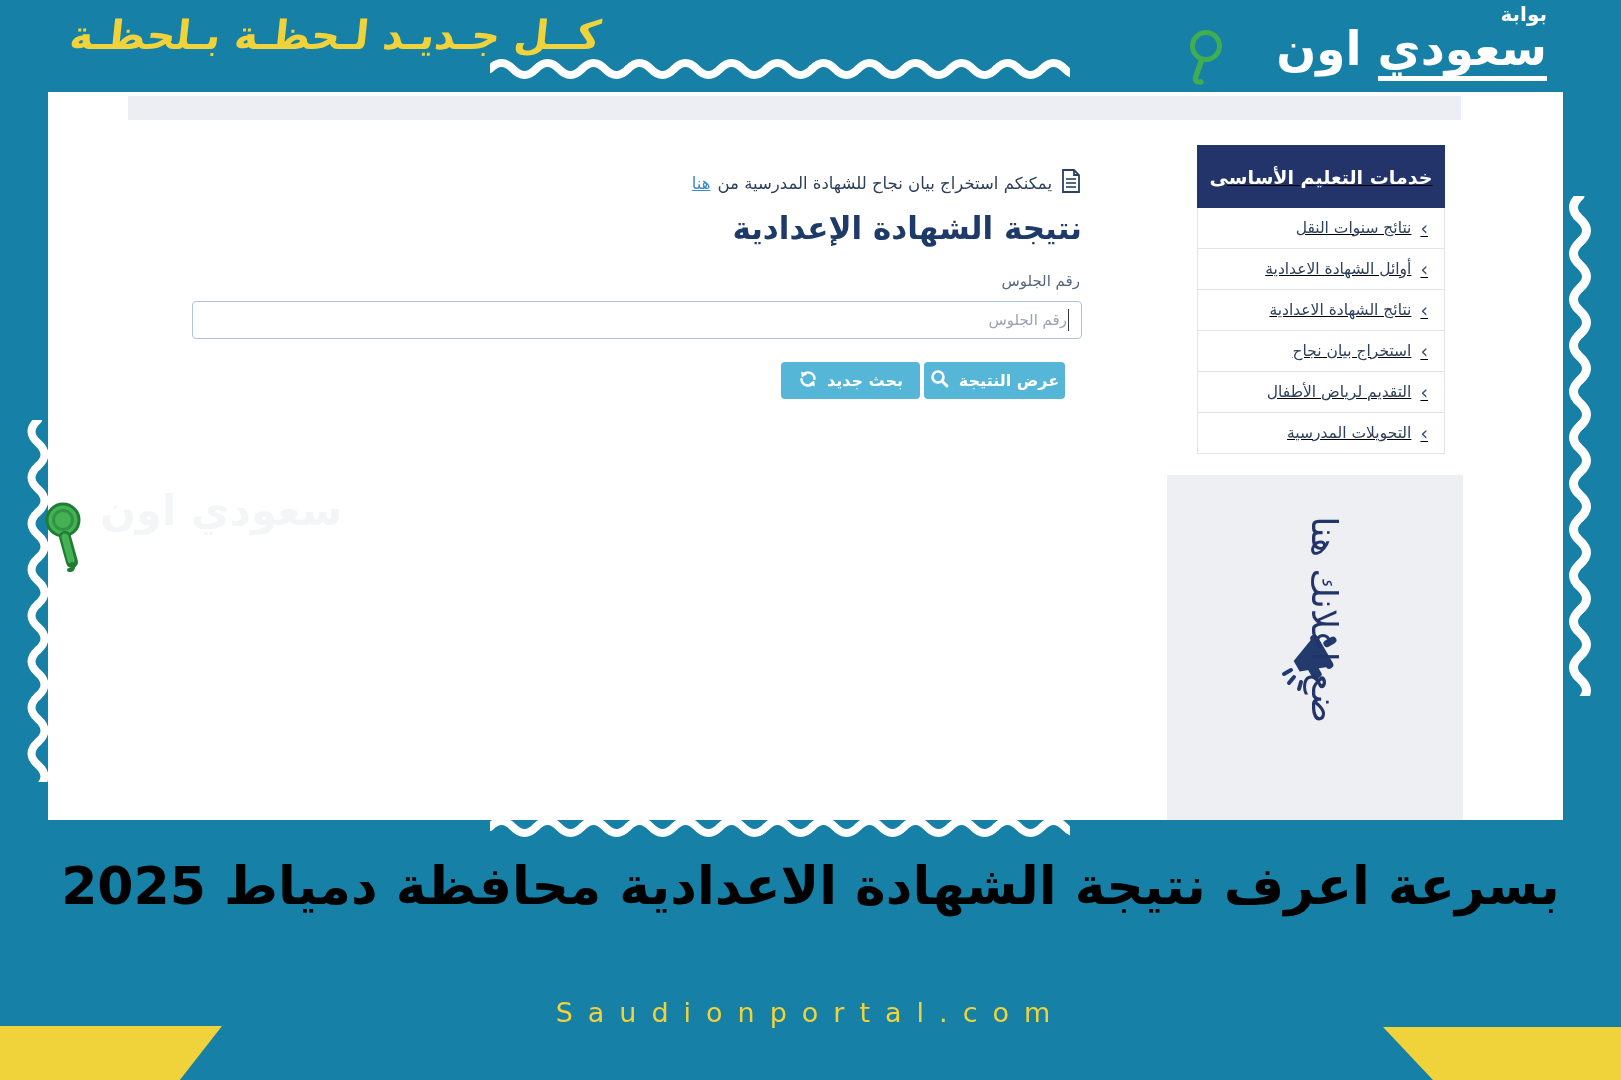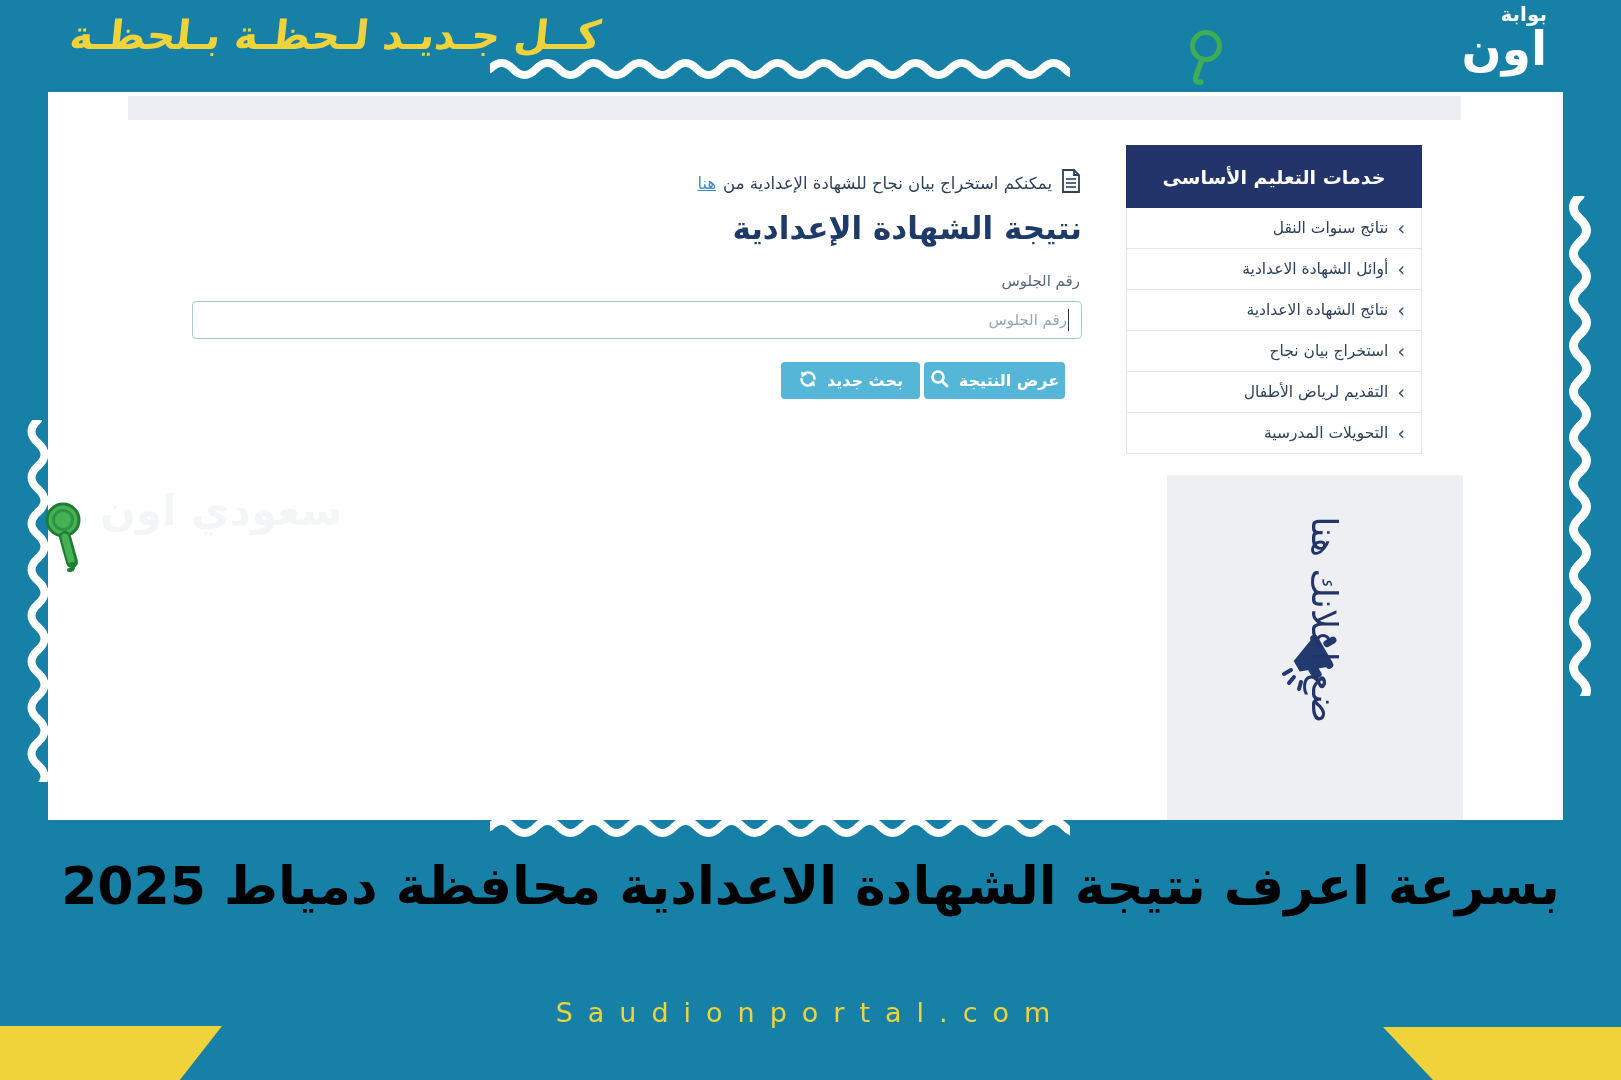--- a/index.html
+++ b/index.html
@@ -28,21 +28,21 @@
   .wave-top{left:490px;top:56px;}
   .wave-bottom{left:490px;top:814px;}
   .wave-left{left:24px;top:420px;}
   .wave-right{left:1566px;top:196px;}
 
   
   .card{left:48px;top:92px;width:1515px;height:728px;background:#fff;overflow:hidden;}
   .card-strip{position:absolute;left:80px;top:4px;width:1333px;height:24px;background:var(--strip_gray);}
 
   
-  .sidebar{position:absolute;left:1078px;top:53px;width:296px;}
+  .sidebar{position:absolute;left:1149px;top:53px;width:248px;text-decoration:underline;}
   .sb-header{height:63px;background:var(--navy);color:#fff;display:flex;align-items:center;
              justify-content:center;font-size:19px;font-weight:bold;direction:rtl;}
   .sb-item{height:41px;background:#fff;border:1px solid #e1e4ea;border-top:none;
            display:flex;direction:rtl;align-items:center;gap:9px;padding:0 16px;
            font-size:15.5px;color:var(--item_text);cursor:pointer;}
   .sb-chev{color:#3a567c;font-size:19px;line-height:1;}
 
   
   .ad-box{position:absolute;left:1119px;top:383px;width:296px;height:345px;
           background:var(--panel_gray);overflow:hidden;}
@@ -95,20 +95,21 @@
     <path id="w1" d="M0,13 Q11.5,1 23,13 T46,13" fill="none"></path>
     <path id="w2" d="M14,0 Q1,11.5 14,23 T14,46" fill="none"></path>
   </defs>
 </svg>
 
 <div class="abs tagline">كــل جـديـد لـحظـة بـلحظـة</div>
 
 <div class="abs logo">
   <span class="logo-sup">بوابة</span>
   <span class="logo-words">
+    <span class="logo-w1">سعودي</span>
     <span class="logo-w2">اون</span>
   </span>
 </div>
 <span class="abs logo-mag">
   <svg width="52" height="62" viewBox="0 0 52 62">
     <circle cx="27" cy="20" r="13.5" fill="none" stroke="#3fae52" stroke-width="5"></circle>
     <path d="M23,33 L17,50 Q15,57 22,56" fill="none" stroke="#3fae52" stroke-width="5.5" stroke-linecap="round"></path>
   </svg>
 </span>
 
@@ -182,21 +183,21 @@
       <svg width="23" height="26" viewBox="0 0 23 26">
         <path d="M4,2 h11 l5,5 v17 h-16 z" fill="none" stroke="#2b4161" stroke-width="1.8"></path>
         <path d="M15,2 v5 h5" fill="none" stroke="#2b4161" stroke-width="1.8"></path>
         <g stroke="#2b4161" stroke-width="1.6">
           <line x1="7" y1="11" x2="17" y2="11"></line>
           <line x1="7" y1="15" x2="17" y2="15"></line>
           <line x1="7" y1="19" x2="17" y2="19"></line>
         </g>
       </svg>
     </span>
-    <span>يمكنكم استخراج بيان نجاح للشهادة الإعدادية من</span>
+    <span>يمكنكم استخراج بيان نجاح للشهادة المدرسية من</span>
     <span class="info-link">هنا</span>
   </div>
 
   <div class="page-title">نتيجة الشهادة الإعدادية</div>
   <div class="seat-label">رقم الجلوس</div>
   <div class="input-wrap">
     <input class="seat-input" type="text" placeholder="رقم الجلوس" style="">
     <div class="caret"></div>
   </div>
 

